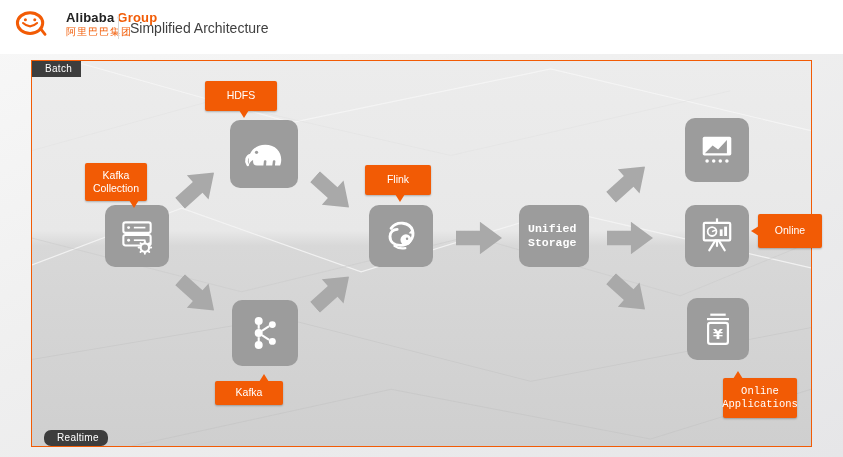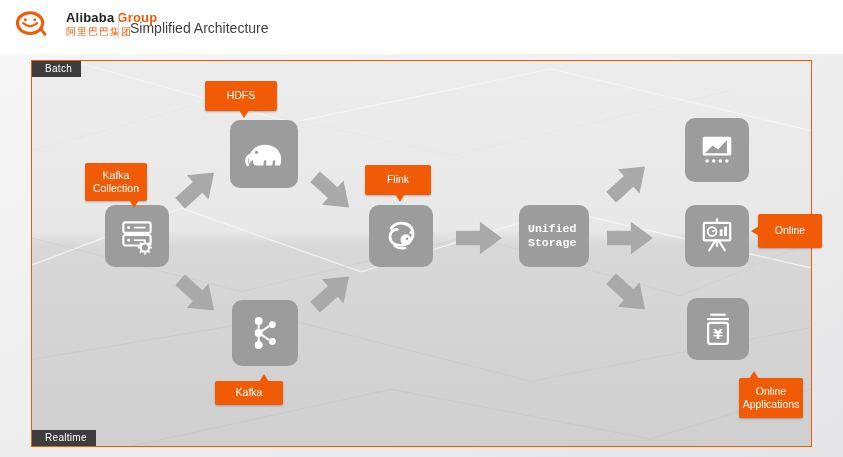--- a/index.html
+++ b/index.html
@@ -33,21 +33,21 @@
     position:absolute; left:31px; top:60px; width:781px; height:387px;
     border:1px solid #f25b05;
     background:linear-gradient(180deg,#ececec 0%, #e8e8e8 44%, #d8d8d8 48%, #cfcfcf 100%);
   }
   .mesh { position:absolute; left:0; top:0; width:100%; height:100%; pointer-events:none; }
   .tag {
     position:absolute; background:#3d3d3d; color:#fff;
     font-size:10px; padding:2px 9px 3px 13px; letter-spacing:.3px; z-index:5;
   }
   .tag-batch { left:0; top:0; }
-  .tag-realtime { left:0; bottom:0; }
+  .tag-realtime { left:12px; bottom:0;border-radius:7px; }
 
   
   .node {
     position:absolute; background:#9c9c9c; border-radius:10px;
     display:flex; align-items:center; justify-content:center; z-index:3;
   }
   .node svg { display:block; }
   #node-data-collection { left:73px;  top:144px; width:64px; height:62px; }
   #node-hdfs            { left:198px; top:59px;  width:68px; height:68px; }
   #node-kafka           { left:200px; top:239px; width:66px; height:66px; }
@@ -84,21 +84,21 @@
     left:-7px; top:12px;
     border-top:5px solid transparent; border-bottom:5px solid transparent;
     border-right:8px solid #f25b05;
   }
   #label-data-collection { left:53px;  top:102px; width:62px; height:38px; } #label-data-collection::after { left:44px; }
   #label-hdfs            { left:173px; top:20px;  width:72px; height:30px; } #label-hdfs::after { left:34px; }
   #label-flink           { left:333px; top:104px; width:66px; height:30px; } #label-flink::after { left:30px; }
   #label-kafka           { left:183px; top:320px; width:68px; height:24px; } #label-kafka::after { left:44px; }
   #label-dashboards      { left:668px; top:20px;  width:76px; height:30px; } #label-dashboards::after { left:12px; }
   #label-reports         { left:726px; top:153px; width:64px; height:34px; }
-  #label-online-apps     { left:707px; top:317px; width:64px; height:40px; } #label-online-apps::after { left:10px; }
+  #label-online-apps     { left:691px; top:317px; width:74px; height:40px;font-family:Liberation Mono, monospace; } #label-online-apps::after { left:10px; }
 
   
   .arrow {
     position:absolute; width:46px; height:36px; background:#a9a9a9; z-index:2;
     clip-path:polygon(0% 30%, 52% 30%, 52% 5%, 100% 50%, 52% 95%, 52% 70%, 0% 70%);
   }
   #arrow-dc-hdfs    { left:142px; top:109px; transform:rotate(-42deg); }
   #arrow-dc-kafka   { left:142px; top:216px; transform:rotate(42deg); }
   #arrow-hdfs-flink { left:277px; top:113px; transform:rotate(42deg); }
   #arrow-kafka-flink{ left:277px; top:213px; transform:rotate(-42deg); }

